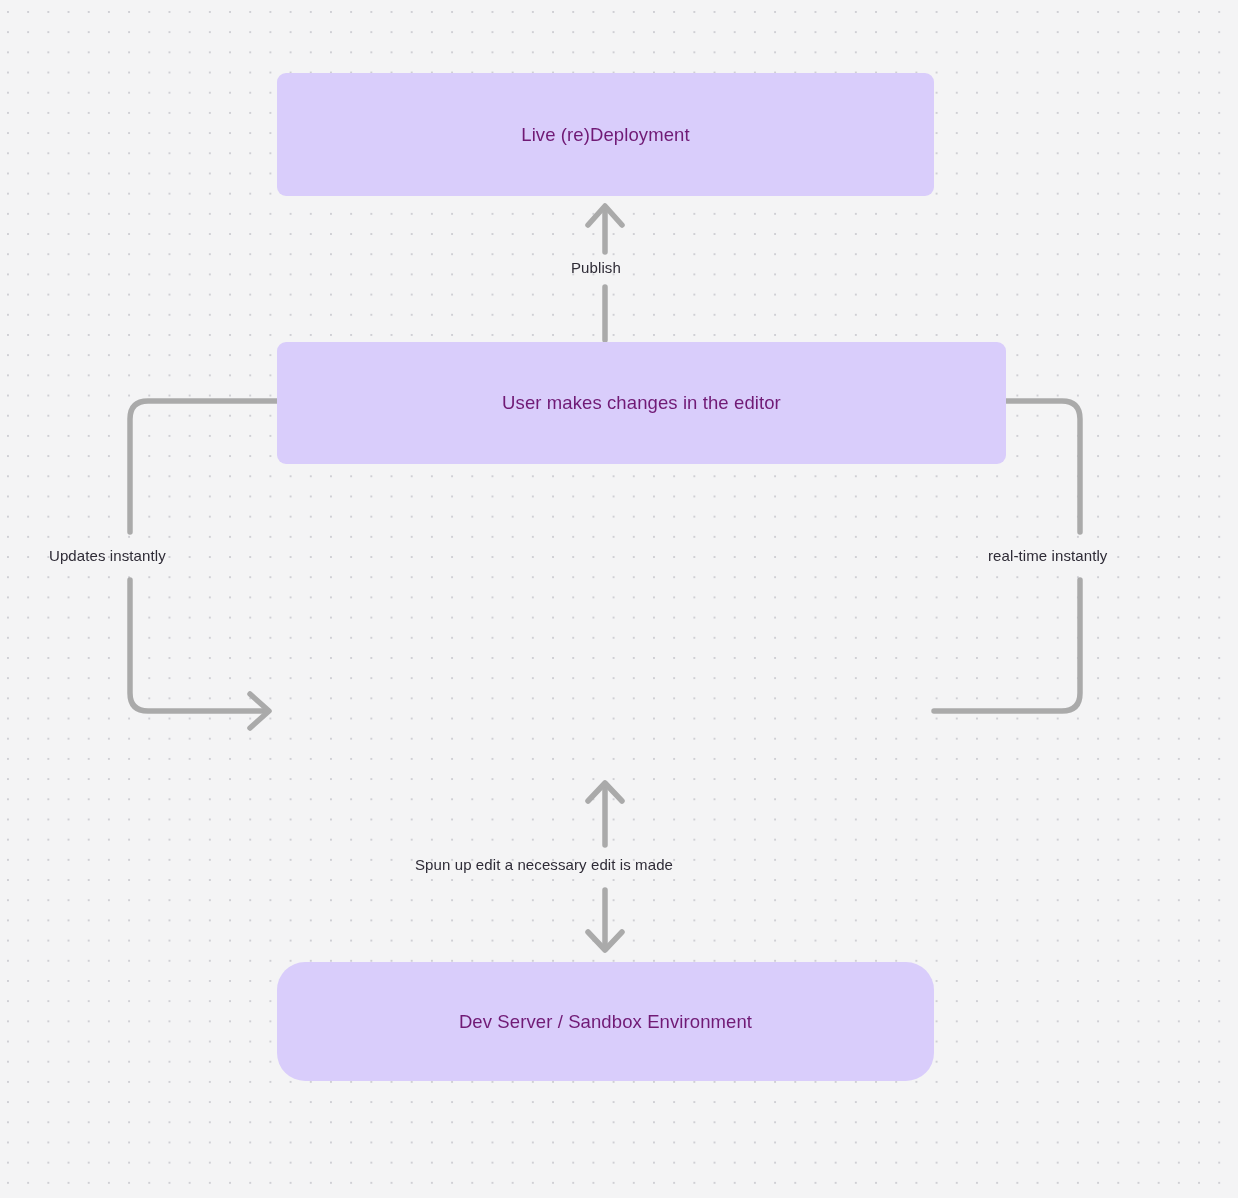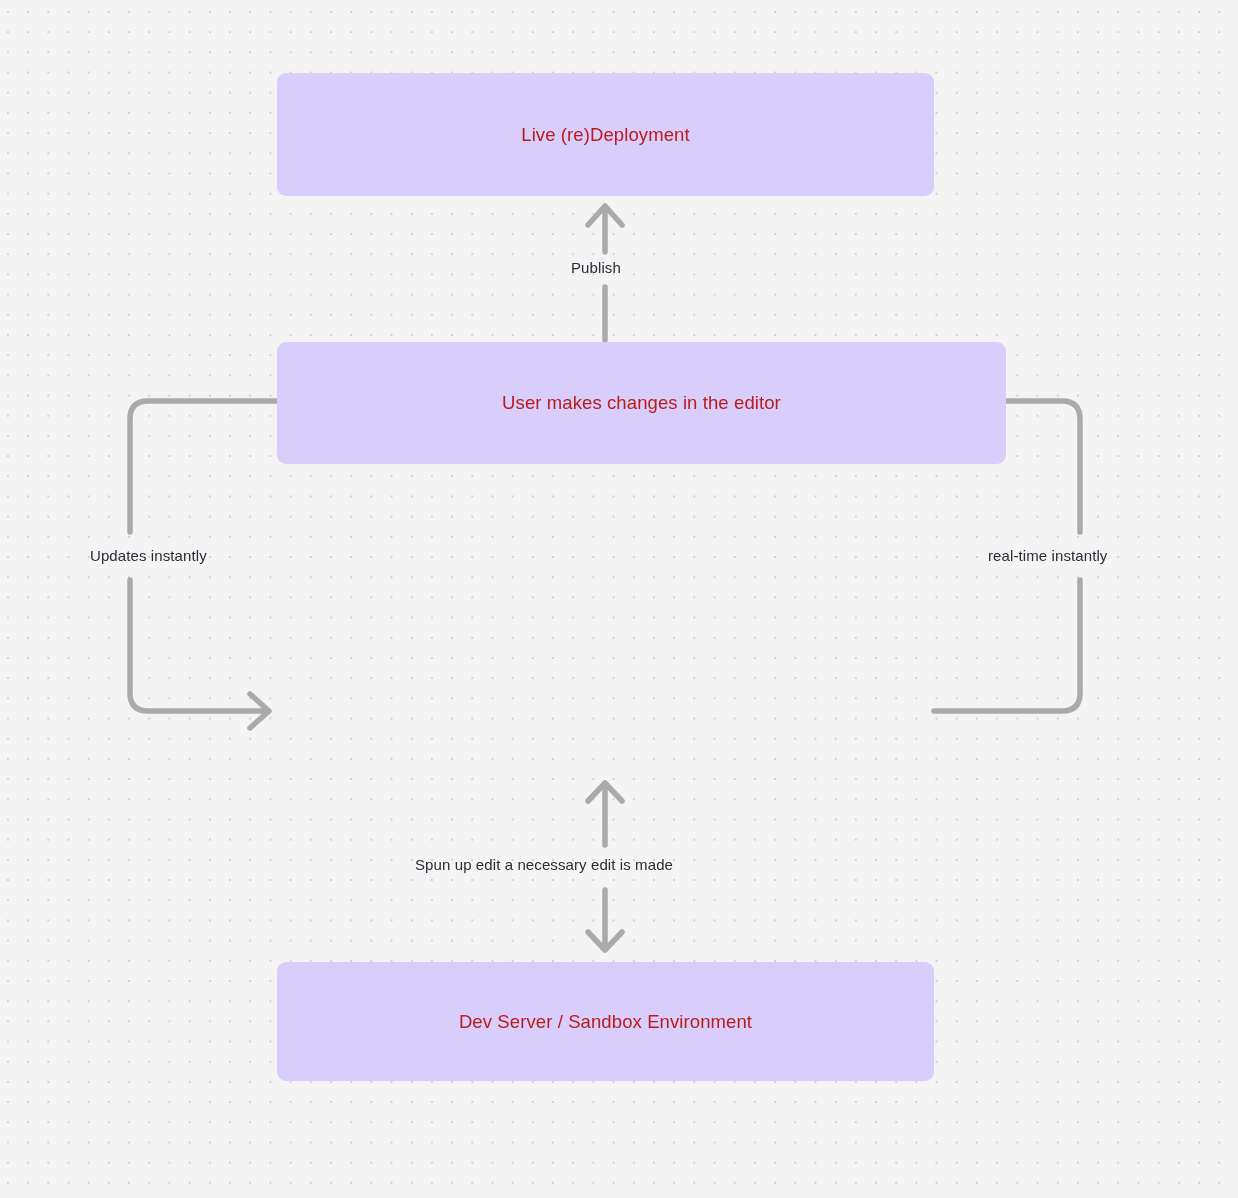--- a/index.html
+++ b/index.html
@@ -38,44 +38,44 @@
     background: #d9cdfb;
     border-radius: 9px;
     display: flex;
     align-items: center;
     justify-content: center;
     box-sizing: border-box;
   }
   .node-label {
     font-size: 18.5px;
     line-height: 1.25;
-    color: #b91c1c;
+    color: #701a75;
     letter-spacing: 0.1px;
     text-align: center;
     padding: 0 16px;
     white-space: nowrap;
   }
 
   
   #node-live-deployment   { left: 277px; top: 73px;  width: 657px; height: 123px; }
   #node-user-changes      { left: 277px; top: 342px; width: 729px; height: 122px; }
   #node-preview-window    { left: 277px; top: 651px; width: 657px; height: 120px; }
-  #node-dev-server        { left: 277px; top: 962px; width: 657px; height: 119px; }
+  #node-dev-server        { left: 277px; top: 962px; width: 657px; height: 119px; border-radius: 28px; }
 
   .edge-label {
     position: absolute;
     font-size: 15px;
     line-height: 1;
     color: #2e2b36;
     letter-spacing: 0.1px;
     white-space: nowrap;
     background: transparent;
   }
   #label-publish          { left: 571px;  top: 260px; }
-  #label-updates-instantly{ left: 49px;   top: 548px; margin-left: 41px; }
+  #label-updates-instantly{ left: 49px;   top: 548px; }
   #label-realtime-feedback{ left: 988px;  top: 548px; }
   #label-spun-up          { left: 415px;  top: 857px; }
 </style>
 </head>
 <body>
 
 <div id="canvas">
 
   <svg id="edge-layer" viewBox="0 0 1238 1198" width="1238" height="1198" xmlns="http://www.w3.org/2000/svg">
 

